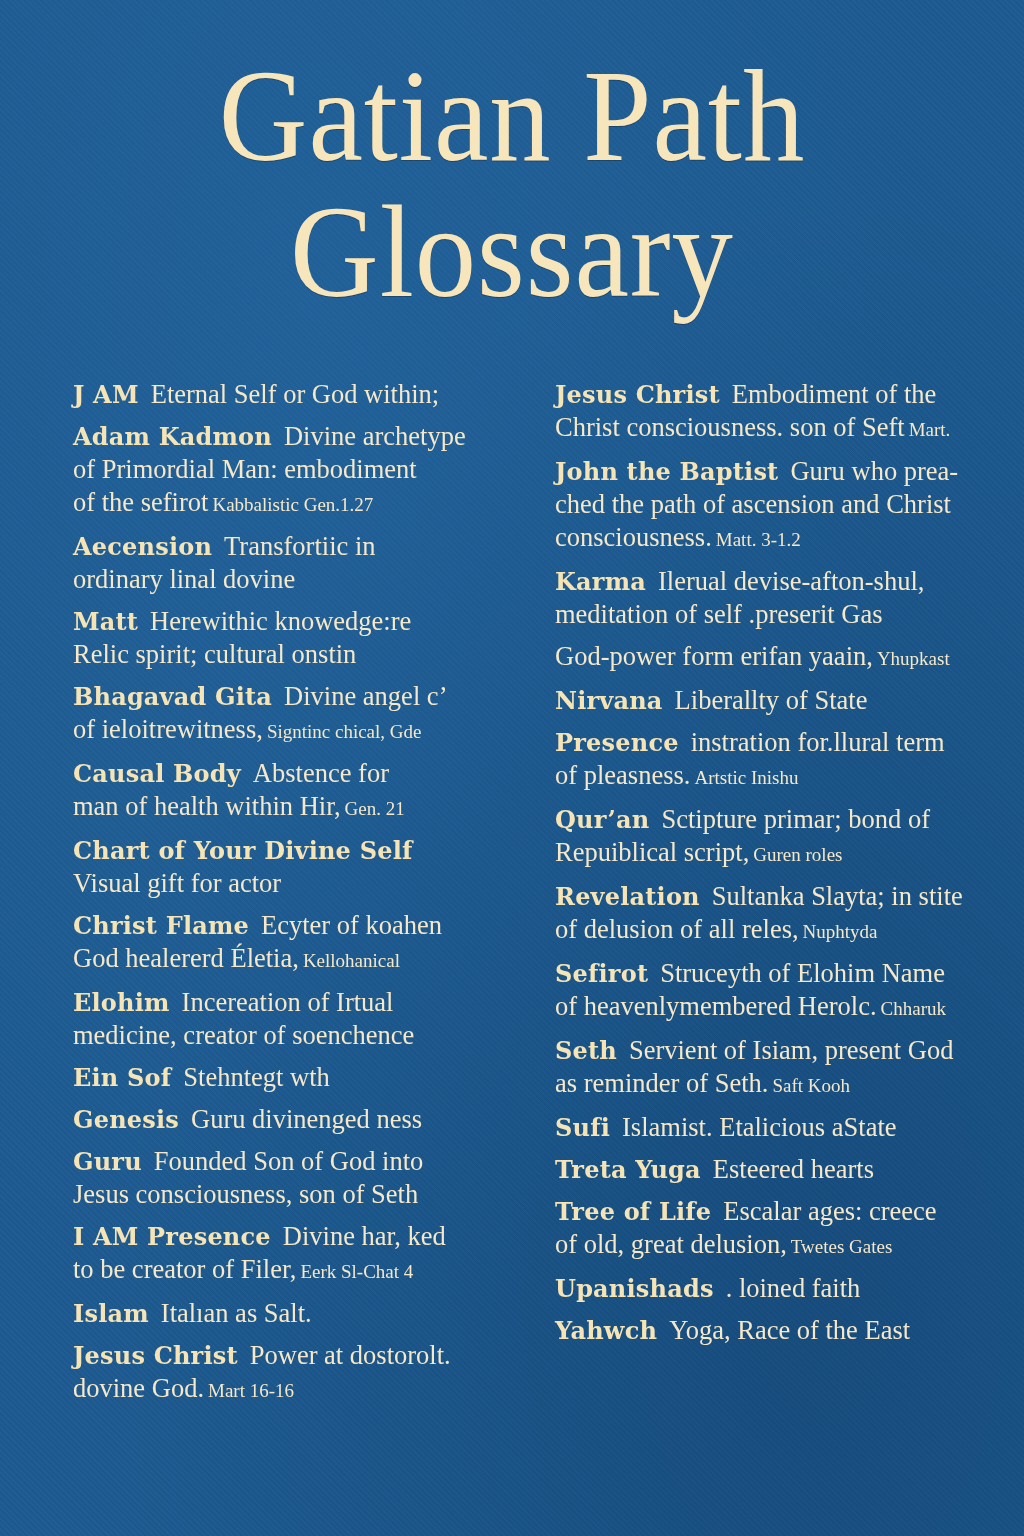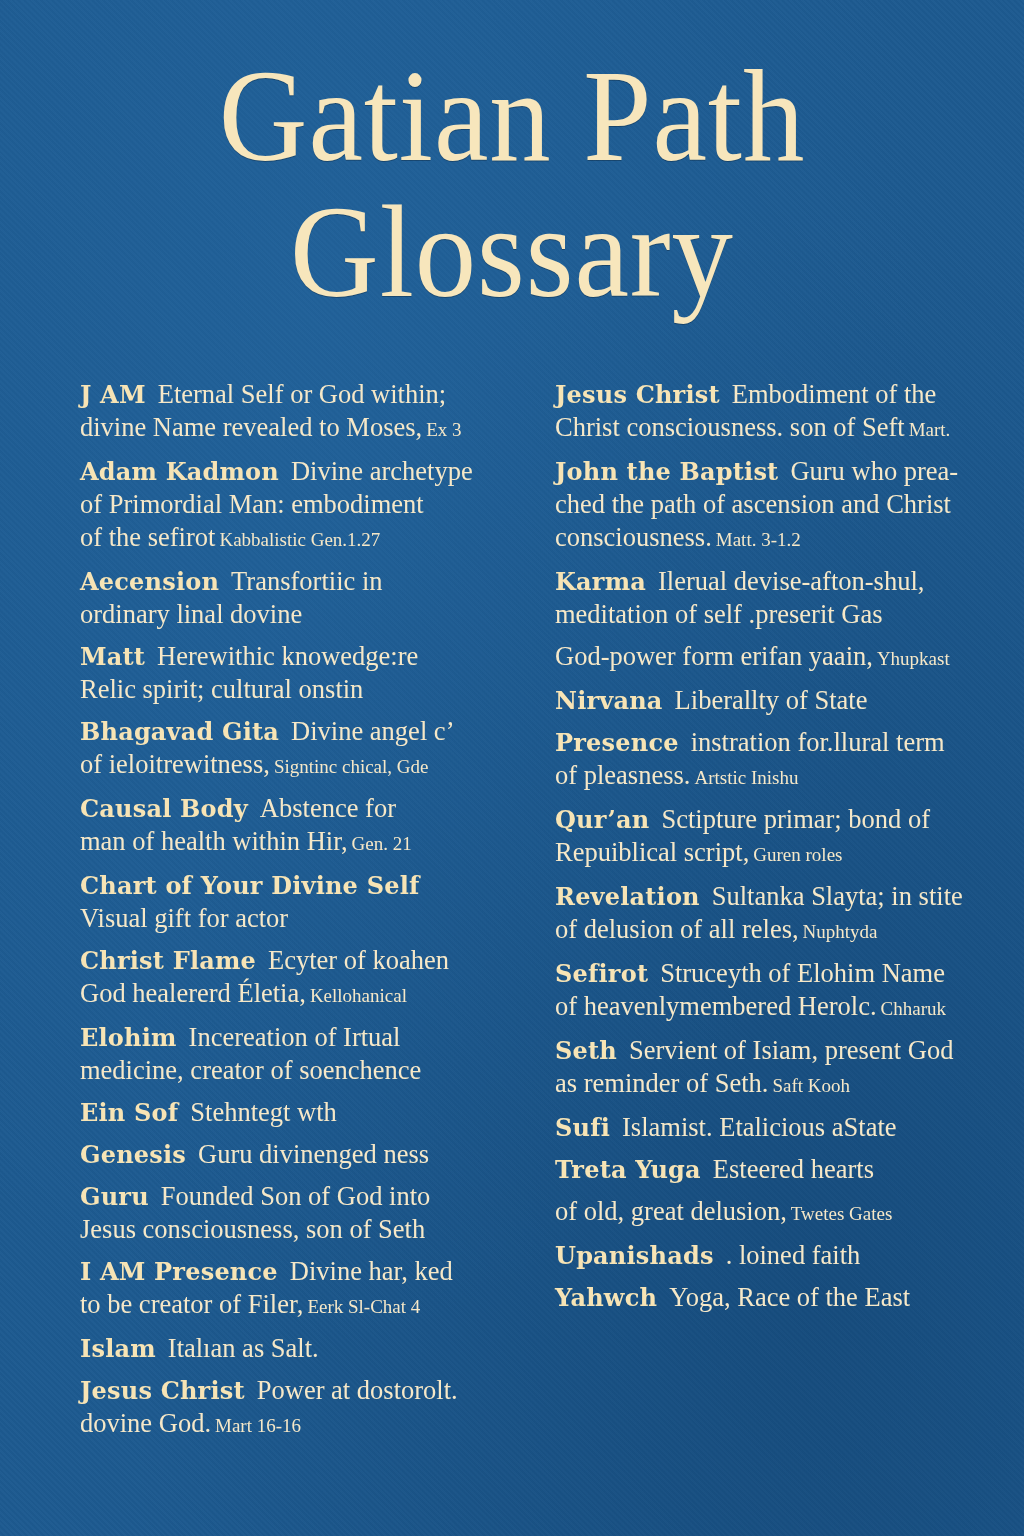--- a/index.html
+++ b/index.html
@@ -21,21 +21,21 @@
     font-family: "Liberation Serif", "DejaVu Serif", serif;
     font-size: 132px; line-height: 136px;
     color: #f7e6bc;
     letter-spacing: 1px;
     transform: scaleX(0.93);
     transform-origin: center top;
     text-shadow: 0 1px 0 rgba(0,0,0,0.25);
   }
   .title span { display: block; }
   .col { position: absolute; top: 378px; }
-  .col.left { left: 80px; width: 440px; }
+  .col.left { left: 73px; width: 440px; }
   .col.right { left: 555px; width: 470px; }
   .entry { margin: 0 0 9px 0; }
   .line {
     font-family: "Liberation Serif", "DejaVu Serif", serif;
     font-size: 26.5px; line-height: 33px;
     white-space: nowrap;
     color: #f6e8c8;
   }
   .term {
     font-family: "DejaVu Serif", "Liberation Serif", serif;
@@ -55,21 +55,20 @@
 
 <div class="page">
   <h1 class="title" style="margin:0;font-weight:normal;">
     <span>Gatian Path</span>
     <span>Glossary</span>
   </h1>
 
   <div class="col left" id="col-left">
       <div class="entry">
         <div class="line"><span class="term">J AM</span><span>Eternal Self or God within;</span></div>
-        <div class="line"><span>divine Name revealed to Moses,</span><span class="ref">Ex  3</span></div>
       </div>
       <div class="entry">
         <div class="line"><span class="term">Adam Kadmon</span><span>Divine archetype</span></div>
         <div class="line"><span>of Primordial Man: embodiment</span></div>
         <div class="line"><span>of the sefirot</span><span class="ref">Kabbalistic   Gen.1.27</span></div>
       </div>
       <div class="entry">
         <div class="line"><span class="term">Aecension</span><span>Transfortiic in</span></div>
         <div class="line"><span>ordinary linal dovine</span></div>
       </div>
@@ -159,20 +158,21 @@
         <div class="line"><span class="term">Seth</span><span>Servient of Isiam, present God</span></div>
         <div class="line"><span>as reminder of Seth.</span><span class="ref">Saft Kooh</span></div>
       </div>
       <div class="entry">
         <div class="line"><span class="term">Sufi</span><span>Islamist. Etalicious aState</span></div>
       </div>
       <div class="entry">
         <div class="line"><span class="term">Treta Yuga</span><span>Esteered hearts</span></div>
       </div>
       <div class="entry">
+        <div class="line"><span class="term">Tree of Life</span><span>Escalar ages:  creece</span></div>
         <div class="line"><span>of old, great delusion,</span><span class="ref">Twetes Gates</span></div>
       </div>
       <div class="entry">
         <div class="line"><span class="term">Upanishads</span><span>. loined faith</span></div>
       </div>
       <div class="entry">
         <div class="line"><span class="term">Yahwch</span><span>Yoga, Race of the East</span></div>
       </div>
     </div>
 </div>

